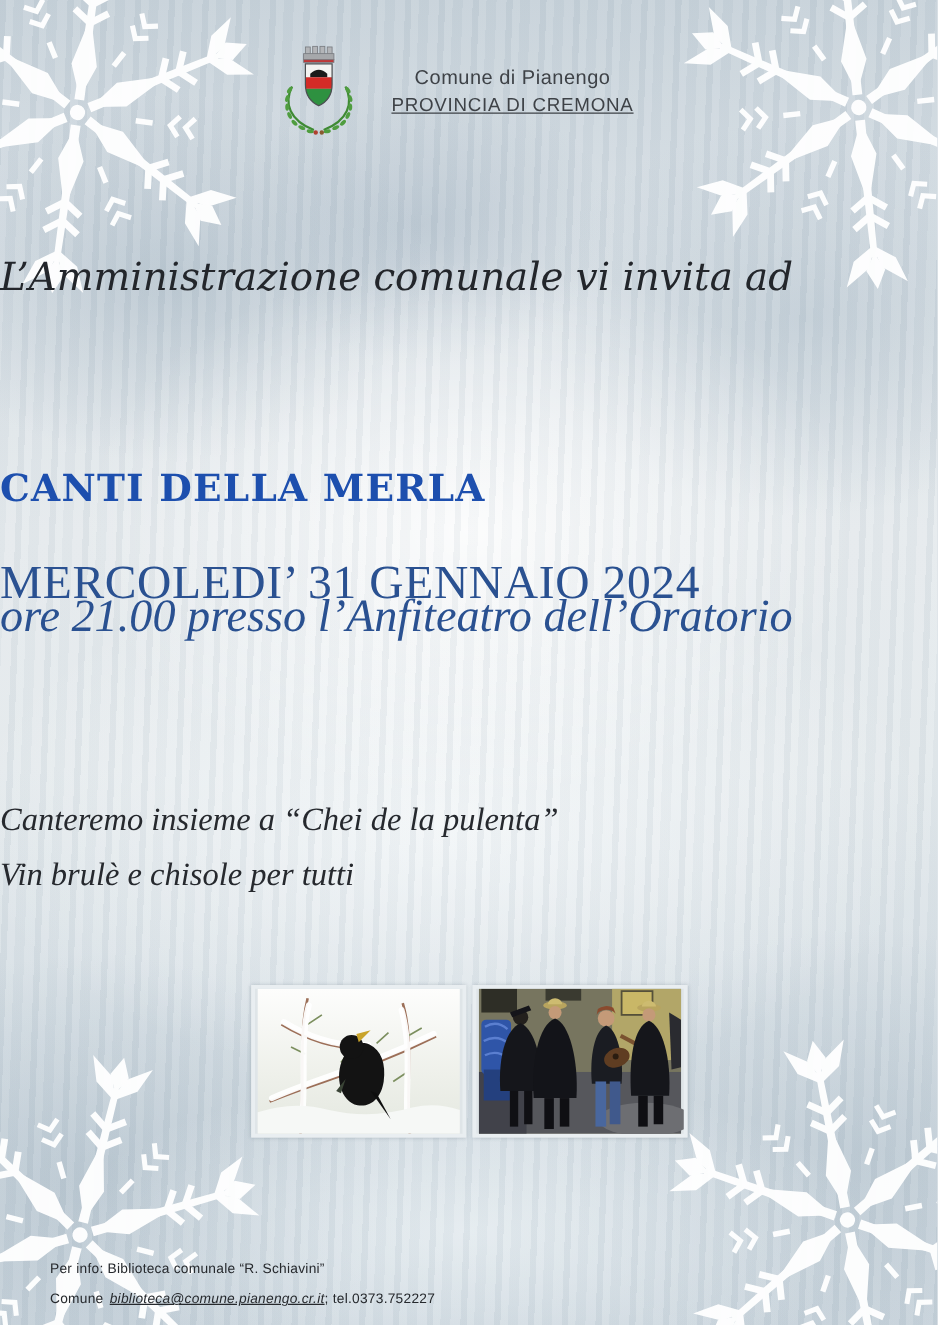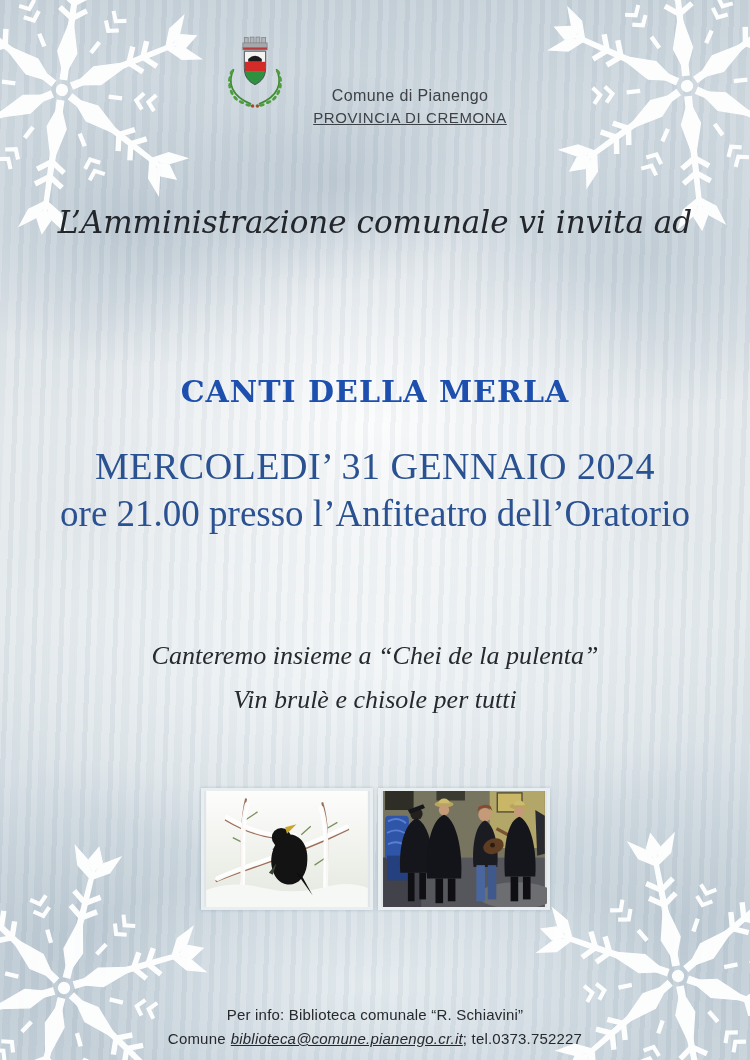--- a/index.html
+++ b/index.html
@@ -16,46 +16,46 @@
       radial-gradient(ellipse 340px 250px at 10% 89%, rgba(164,181,194,.5), rgba(164,181,194,0) 72%),
       radial-gradient(ellipse 340px 250px at 92% 87%, rgba(170,186,198,.48), rgba(170,186,198,0) 72%),
       linear-gradient(180deg,#c6d1d9 0%,#d6dee4 18%,#e5eaed 40%,#e3e9ec 58%,#d5dee4 78%,#c9d4dc 100%);
   }
   .poster::before{content:"";position:absolute;inset:0;pointer-events:none;opacity:.28;
     background-image:repeating-linear-gradient(92deg,
       rgba(138,156,170,.35) 0 5px, rgba(255,255,255,.30) 5px 11px,
       rgba(150,167,180,.22) 11px 19px, rgba(255,255,255,.25) 19px 27px);}
   .flake{position:absolute;z-index:1;pointer-events:none;}
   .content{position:absolute;inset:0;z-index:2;}
-  .abs{position:absolute;left:0;right:0;text-align:center;}
+  .abs{position:absolute;left:0;right:0;text-align:left;}
 
   .crest{position:absolute;left:222px;top:33px;width:66px;height:80px;}
   .header-text{position:absolute;left:300px;top:52px;width:220px;text-align:center;
     font-family:"Liberation Sans",sans-serif;color:#3e4247;}
-  .muni{font-size:16px;line-height:22px;letter-spacing:.4px;margin-top:33px;}
+  .muni{font-size:16px;line-height:22px;letter-spacing:.4px;}
   .prov{font-size:15px;line-height:22px;letter-spacing:.6px;text-decoration:underline;}
 
   .invitation{top:192px;font-family:"DejaVu Serif",serif;font-style:italic;
     font-size:31px;line-height:60px;color:#23262b;}
   .title{top:374px;font-family:"DejaVu Serif",serif;font-weight:bold;
     font-size:30px;letter-spacing:1px;color:#1d4fae;}
   .date{top:444px;font-size:38px;letter-spacing:.5px;color:#2a5191;}
-  .timeplace{top:492px;font-size:37px;color:#2a5191;}
+  .timeplace{top:472px;font-size:37px;color:#2a5191;font-style:italic;}
 
   .details{top:634px;font-size:26px;line-height:44px;color:#26292e;font-style:italic;}
   .details .caps{font-size:24px;letter-spacing:.3px;}
 
   .photos{position:absolute;top:788px;left:0;right:0;display:flex;
     justify-content:center;gap:5px;}
   .photo{width:166px;height:116px;border:3px solid #e9eef1;
     box-shadow:0 0 3px rgba(60,80,95,.25);background:#dfe5e8;}
   .photo svg{display:block;width:100%;height:100%;}
 
   .footer{top:1003px;font-family:"Liberation Sans",sans-serif;
-    font-size:15px;line-height:24px;color:#26292d;letter-spacing:.2px;}
+    font-size:11px;line-height:24px;color:#26292d;letter-spacing:.2px;padding-left:40px;}
   .email{text-decoration:underline;color:#26292d;cursor:pointer;font-style:italic;}
   .email-label{margin-right:5px;}
 </style>
 </head>
 <body>
 
 <div class="poster">
 
   <svg width="0" height="0" style="position:absolute" aria-hidden="true">
     <defs>

